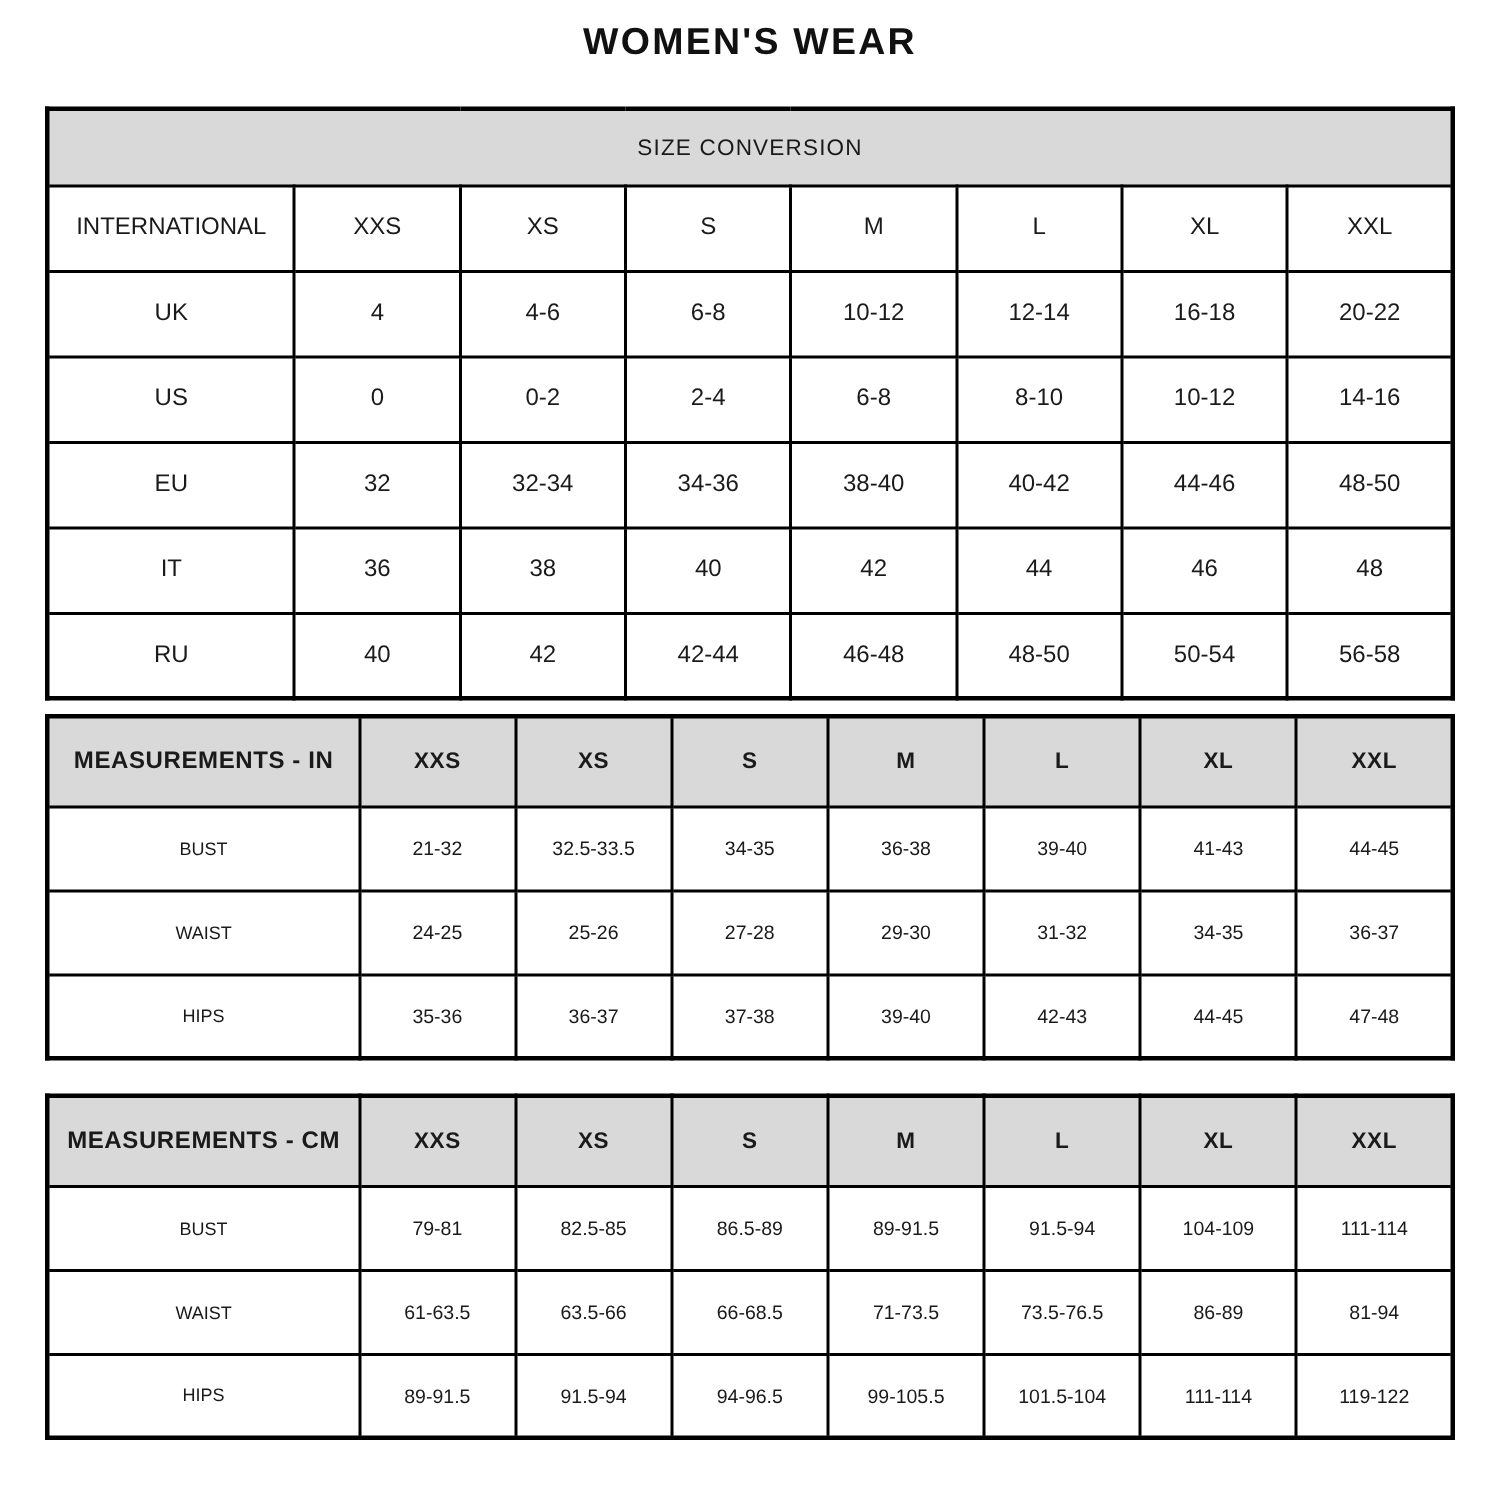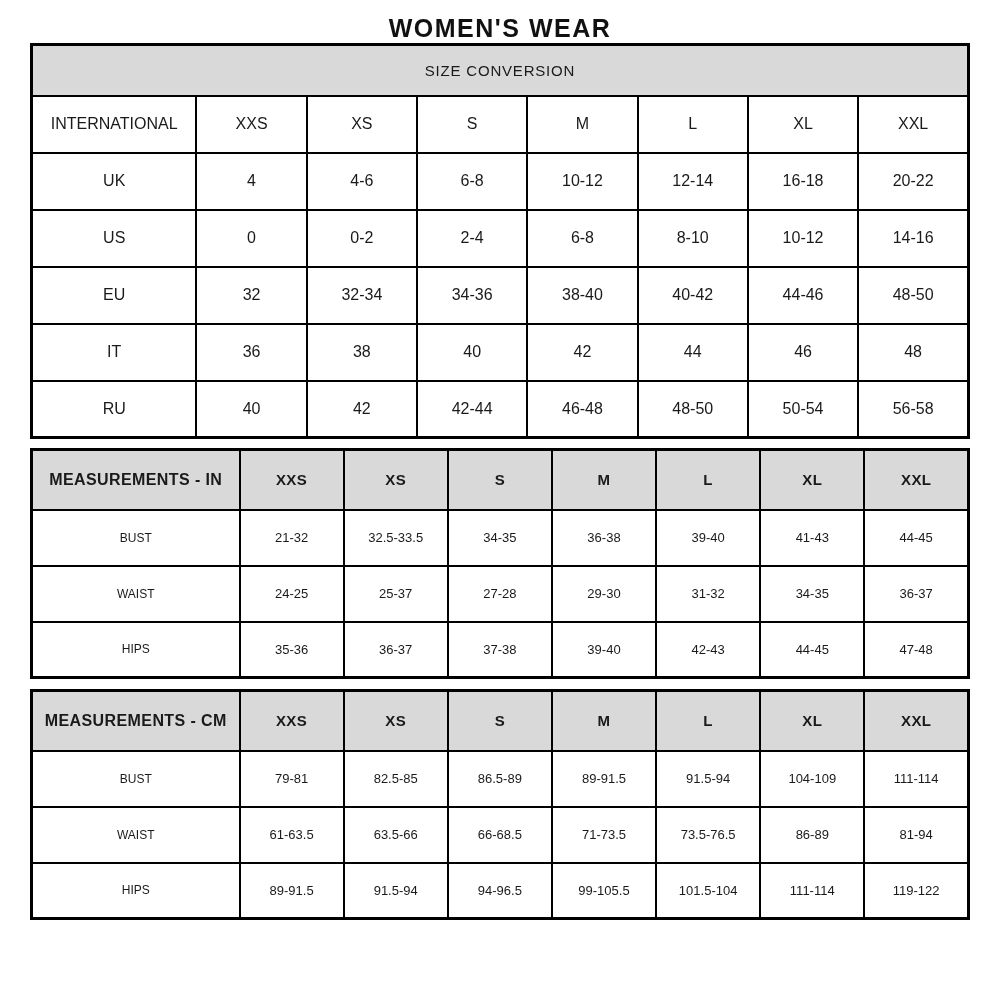--- a/index.html
+++ b/index.html
@@ -14,21 +14,21 @@
     height: 1000px;
     padding: 14px 30px 12px 30px;
     background: #ffffff;
   }
   .page-title {
     text-align: center;
     font-size: 25px;
     font-weight: bold;
     letter-spacing: 1.5px;
     color: #111111;
-    margin-bottom: 0;
+    margin-bottom: 28px;
   }
   table {
     width: 940px;
     border-collapse: collapse;
     table-layout: fixed;
   }
   table, th, td {
     border: 2px solid #000000;
   }
   table { border-width: 3px; }
@@ -44,21 +44,21 @@
   .tbl-conversion .banner-cell {
     background: #d9d9d9;
     font-weight: normal;
     font-size: 15px;
     letter-spacing: 0.8px;
     height: 51px;
   }
   .tbl-conversion .hdr-row td { font-size: 16px; height: 57px; margin-top: 31px; }
   .tbl-conversion tbody td { font-size: 16px; height: 57px; }
   
-  .tbl-measure { margin-bottom: 10px; }
+  .tbl-measure { margin-bottom: 22px; }
   .tbl-measure col.c-label { width: 22.2%; }
   .tbl-measure th {
     background: #d9d9d9;
     font-weight: bold;
     font-size: 15px;
     letter-spacing: 0.4px;
     height: 60px;
   }
   .tbl-measure th.mtitle { font-size: 16px; }
   .tbl-measure tbody td { font-size: 13px; height: 56px; }
@@ -181,21 +181,21 @@
           <td>32.5-33.5</td>
           <td>34-35</td>
           <td>36-38</td>
           <td>39-40</td>
           <td>41-43</td>
           <td>44-45</td>
         </tr>
         <tr>
           <td class="row-label">WAIST</td>
           <td>24-25</td>
-          <td>25-37</td>
+          <td>25-26</td>
           <td>27-28</td>
           <td>29-30</td>
           <td>31-32</td>
           <td>34-35</td>
           <td>36-37</td>
         </tr>
         <tr>
           <td class="row-label">HIPS</td>
           <td>35-36</td>
           <td>36-37</td>

